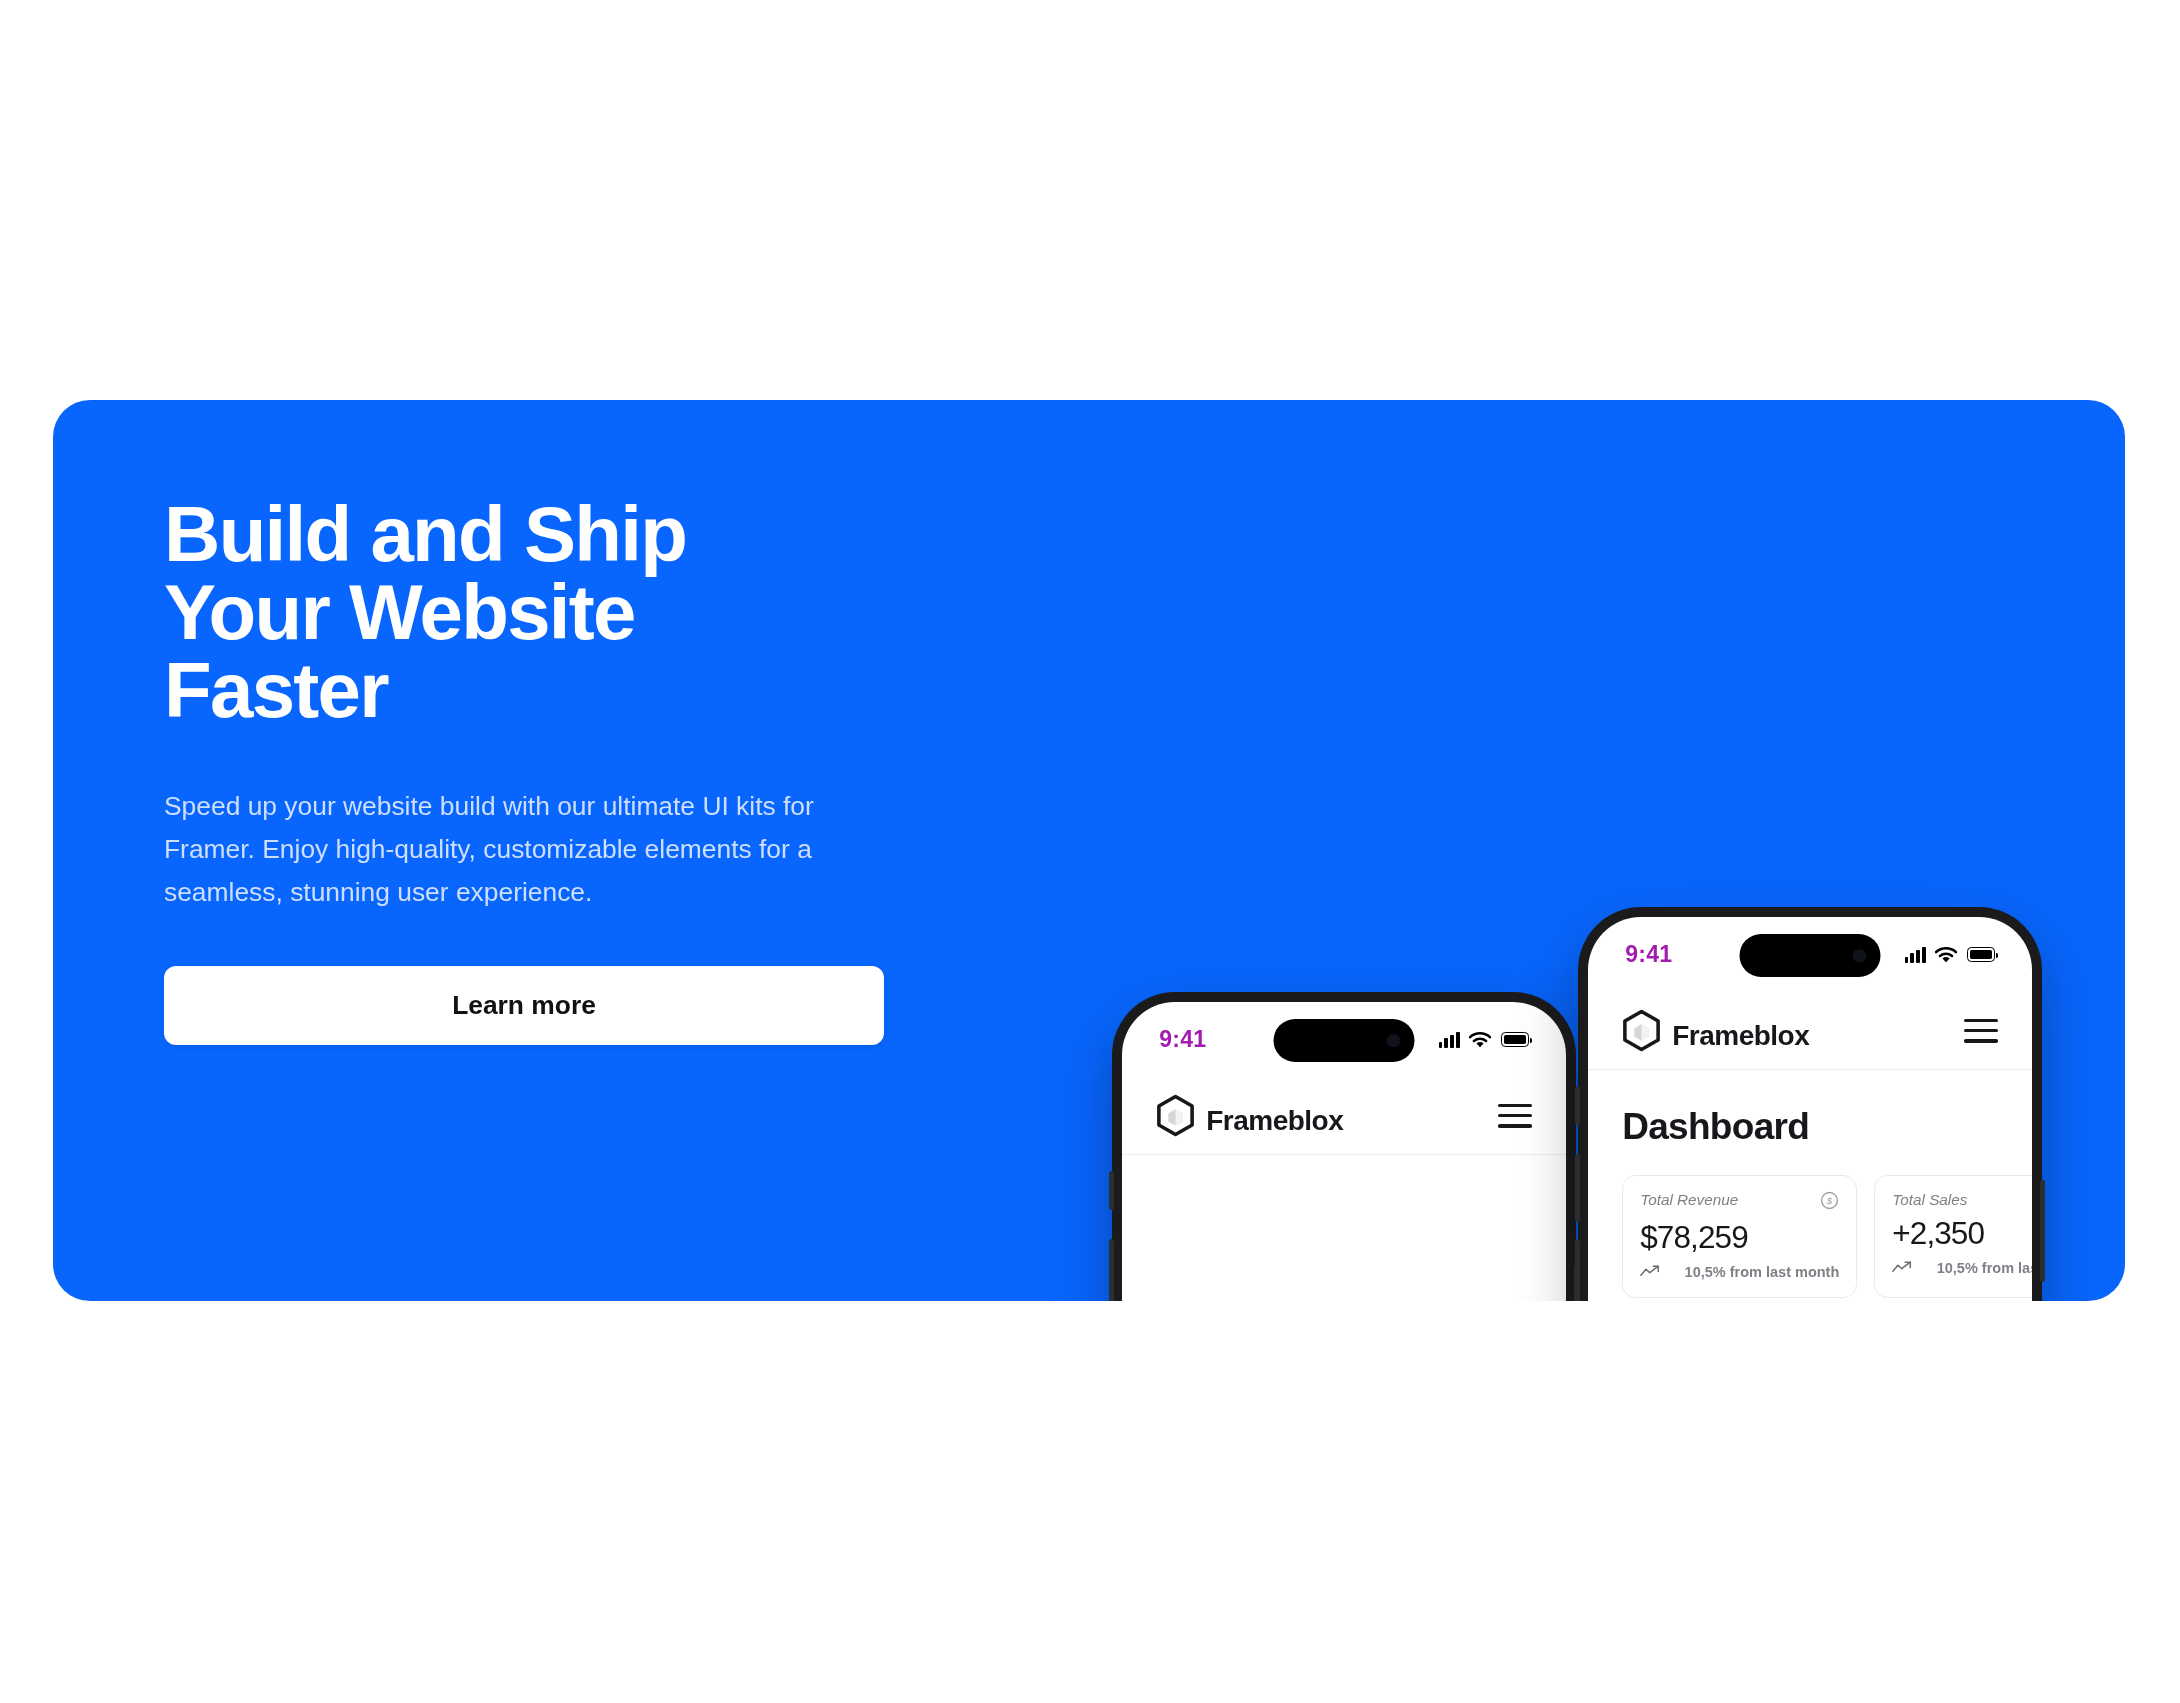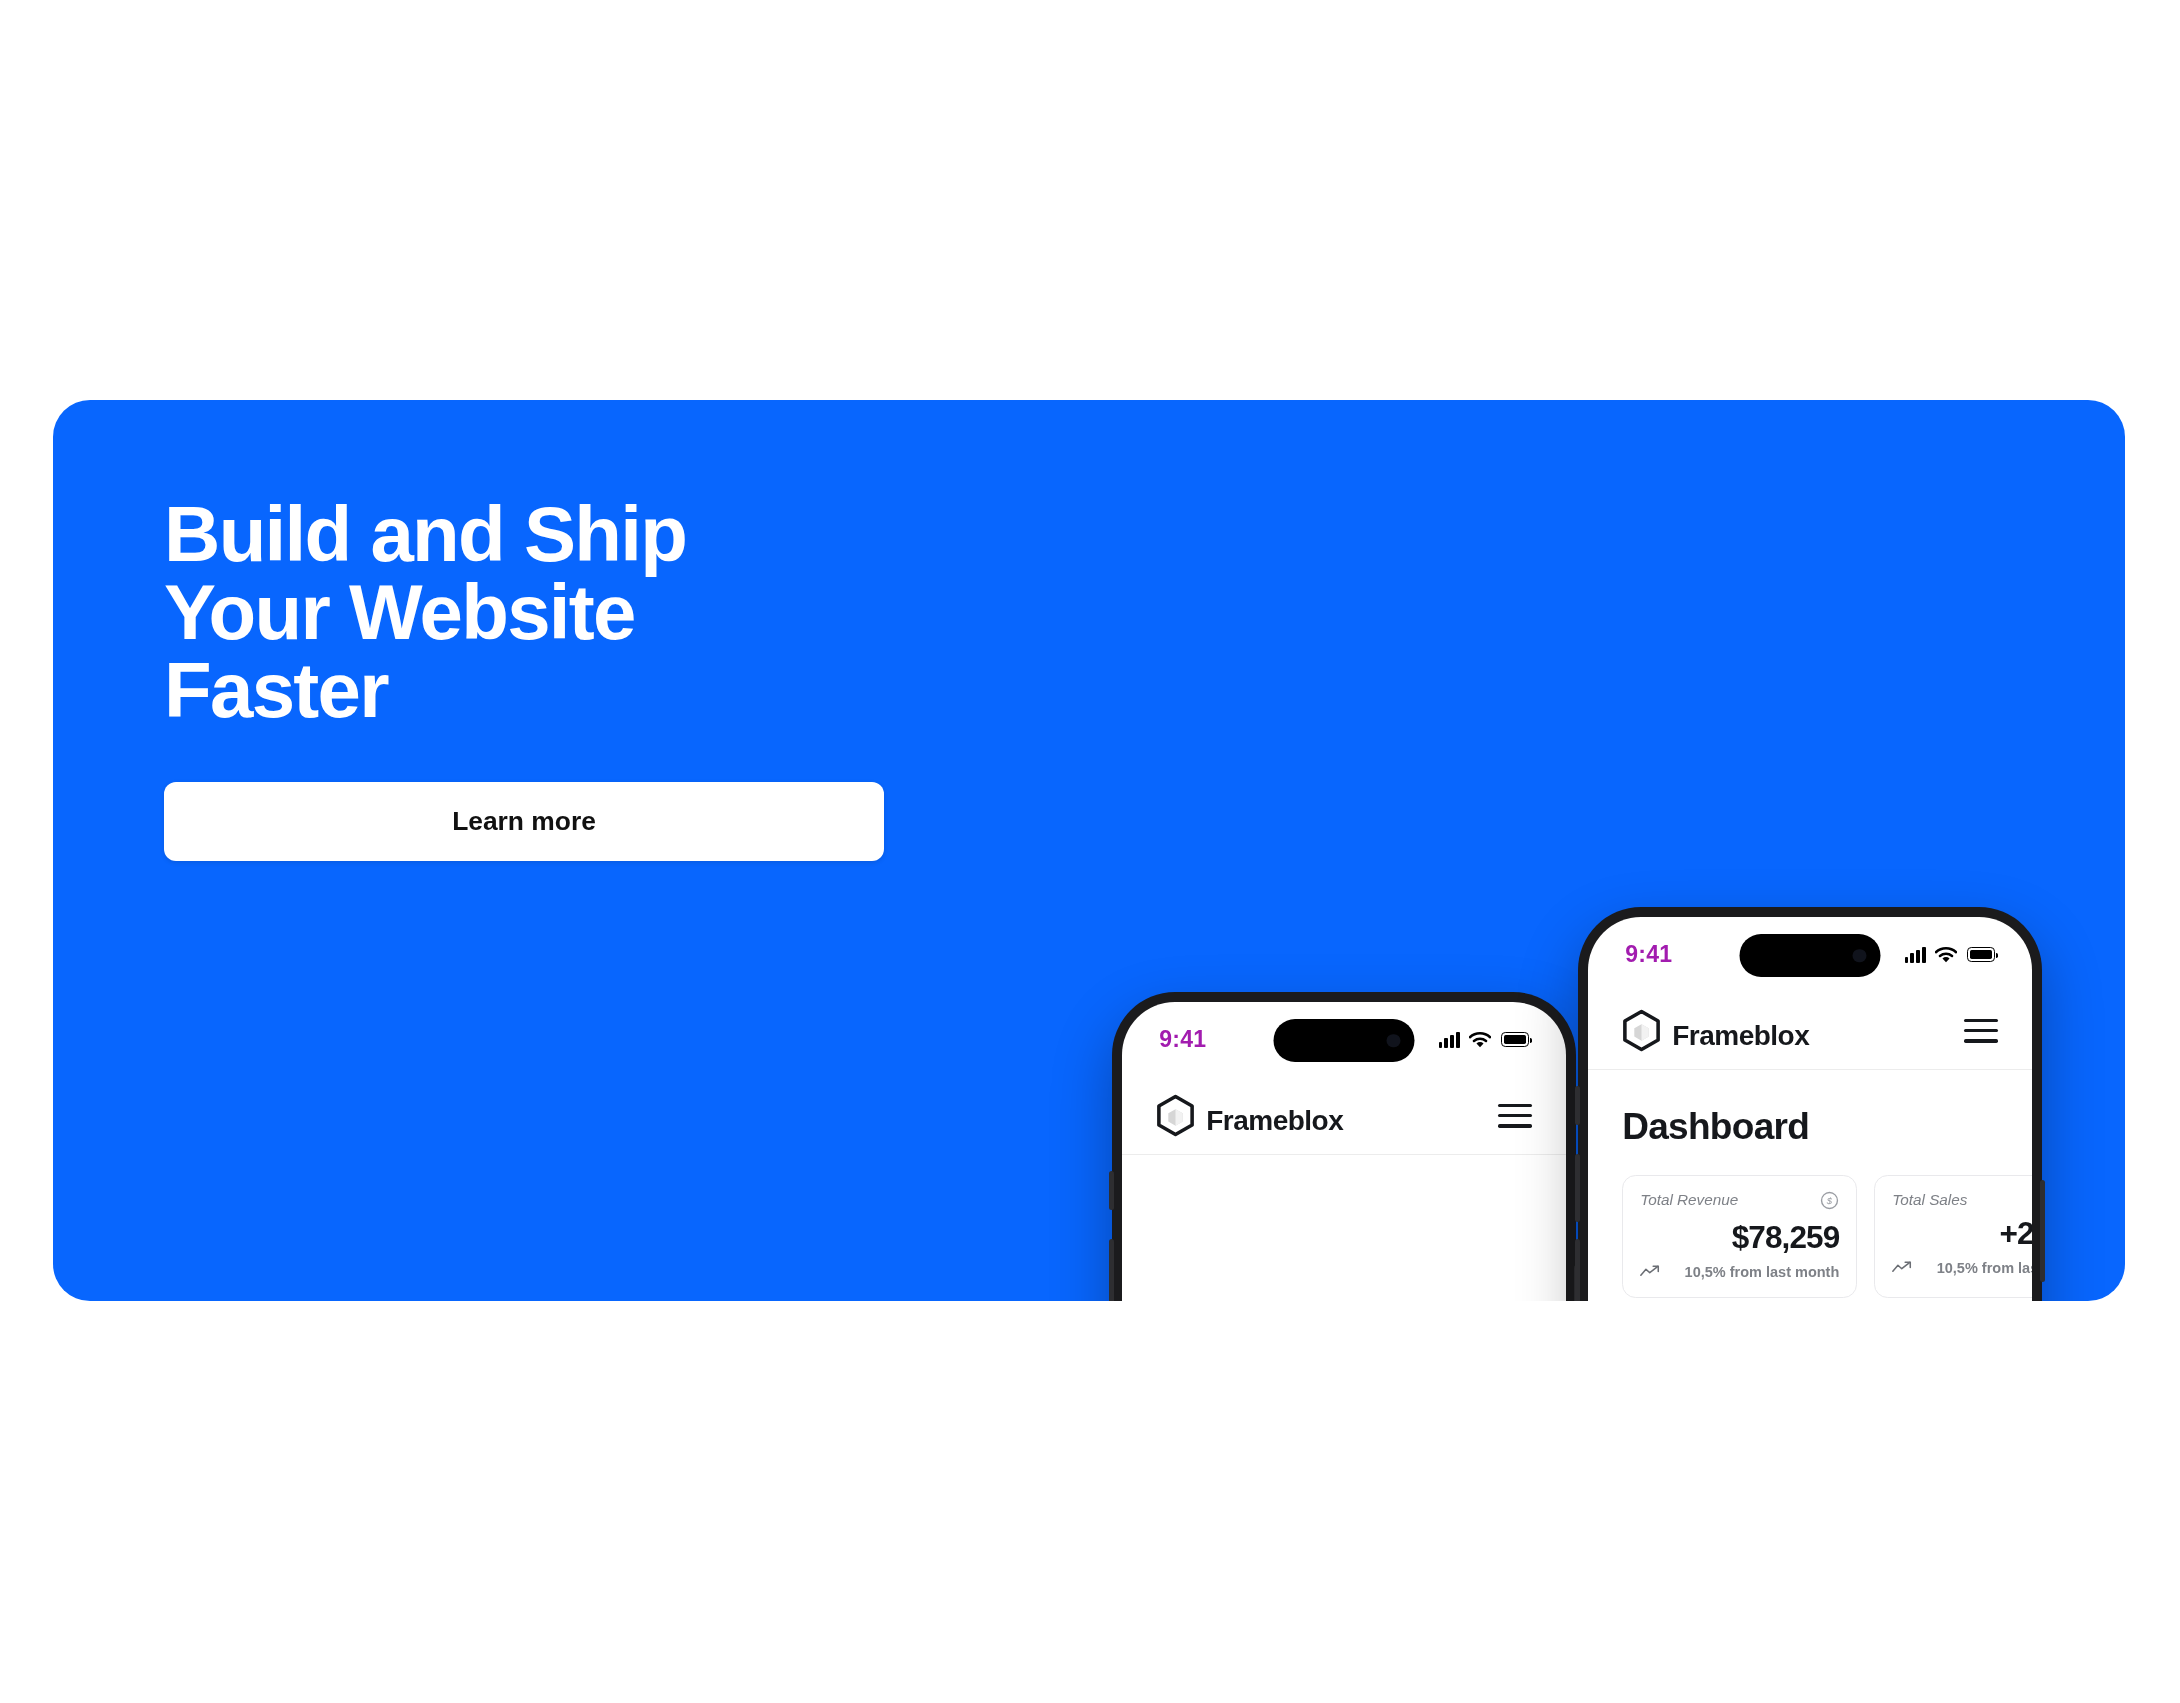--- a/index.html
+++ b/index.html
@@ -161,32 +161,33 @@
   .stat-row{ display:flex; gap:17px; margin-top:27px;}
   .stat-card{
     flex:0 0 202px;
     border:0.9px solid #e9e9ec; border-radius:13.6px;
     padding:15.3px 17px 17px 17px;
     background:#fff;
   }
   .stat-top{ display:flex; align-items:flex-start;font-style:italic;}
   .stat-label{ font-size:15.3px; color:#7e8187;}
   .stat-icon{ margin-left:auto; color:#9a9da3; }
-  .stat-value{ font-size:31.5px; font-weight:bold; color:#16181c; margin-top:5.1px; letter-spacing:-0.9px; white-space:nowrap;text-align:right;}
+  .stat-value{ font-size:31.5px; font-weight:normal; color:#16181c; margin-top:5.1px; letter-spacing:-0.9px; white-space:nowrap;}
   .stat-delta{ display:flex; align-items:center; gap:24px; margin-top:8.5px; font-size:14.5px; color:#7e8187; white-space:nowrap;font-weight:bold;}
 </style>
 </head>
 <body>
 
 <div id="hero-card">
 
   <div id="hero-text">
     <h1 id="hero-title">Build and Ship
 Your Website
 Faster</h1>
+    <p id="hero-sub">Speed up your website build with our ultimate UI kits for Framer. Enjoy high-quality, customizable elements for a seamless, stunning user experience.</p>
     <button id="learn-more-button">Learn more</button>
   </div>
 
   <div class="phone" id="phone-sales">
     <div class="side-btn" style="left:-2.6px; top:179px; height:39px;"></div>
     <div class="side-btn" style="left:-2.6px; top:247px; height:68px;"></div>
 
     <div class="side-btn" style="right:-2.6px; top:273px; height:102px;"></div>
 
     <div class="phone-inner">

